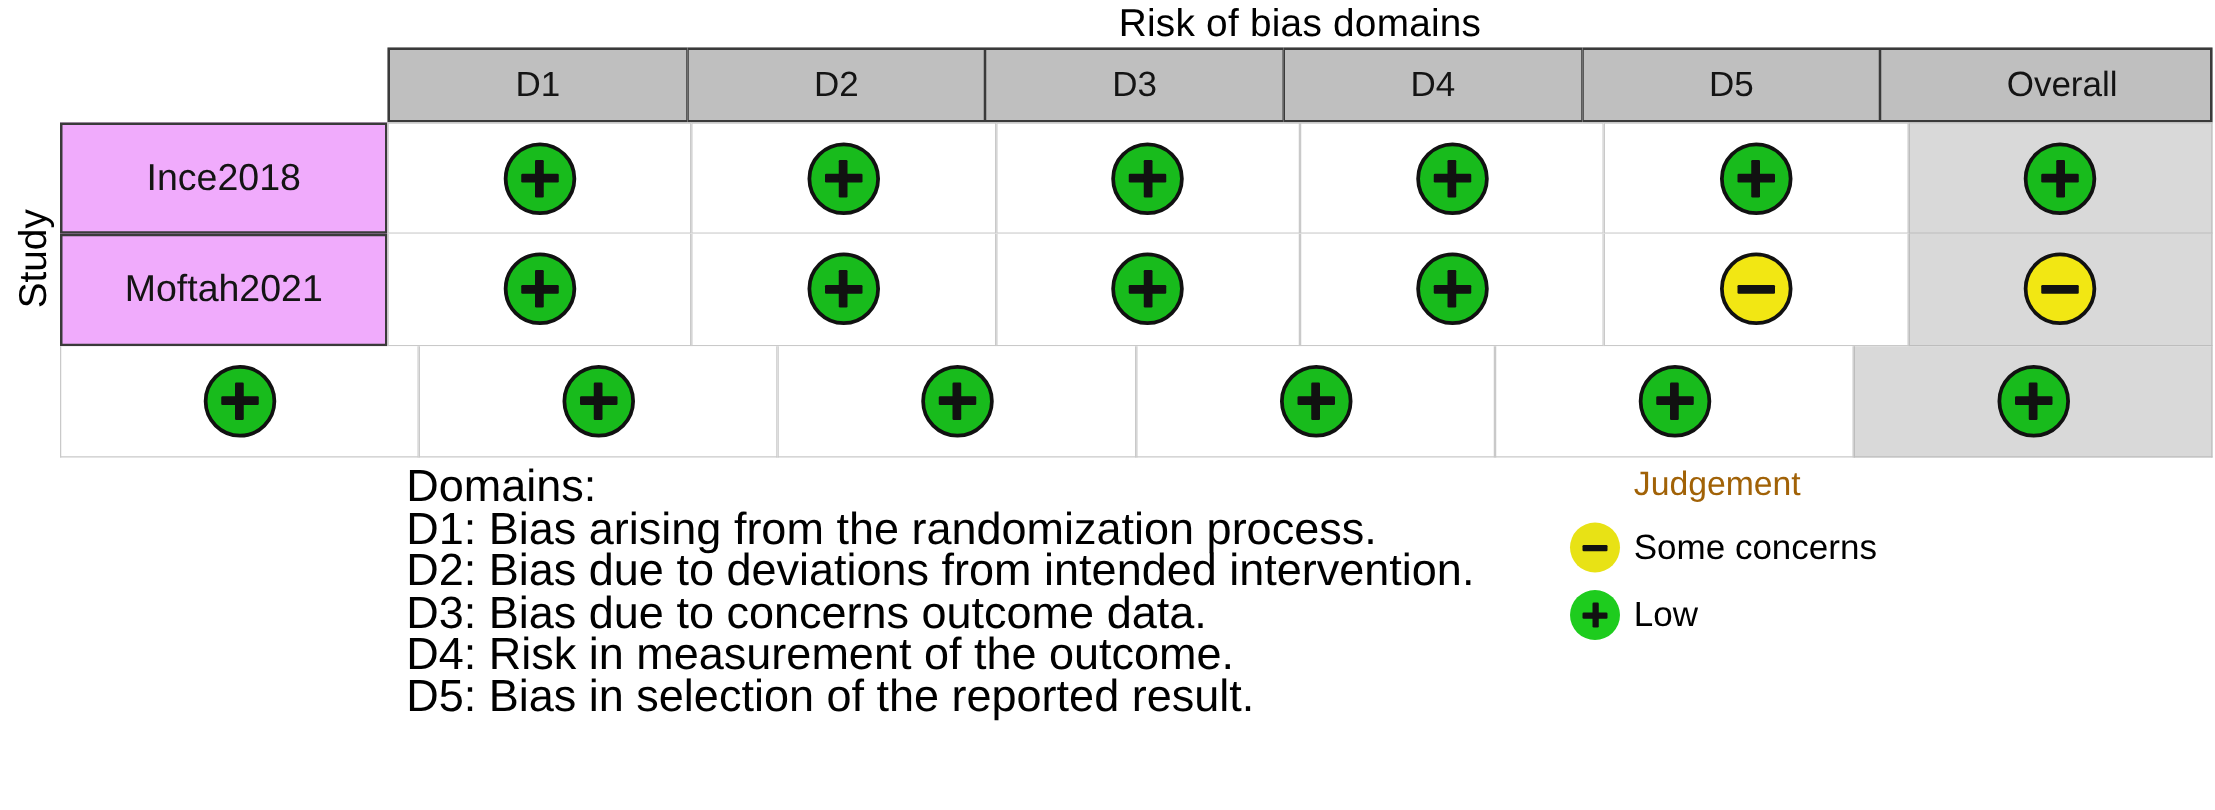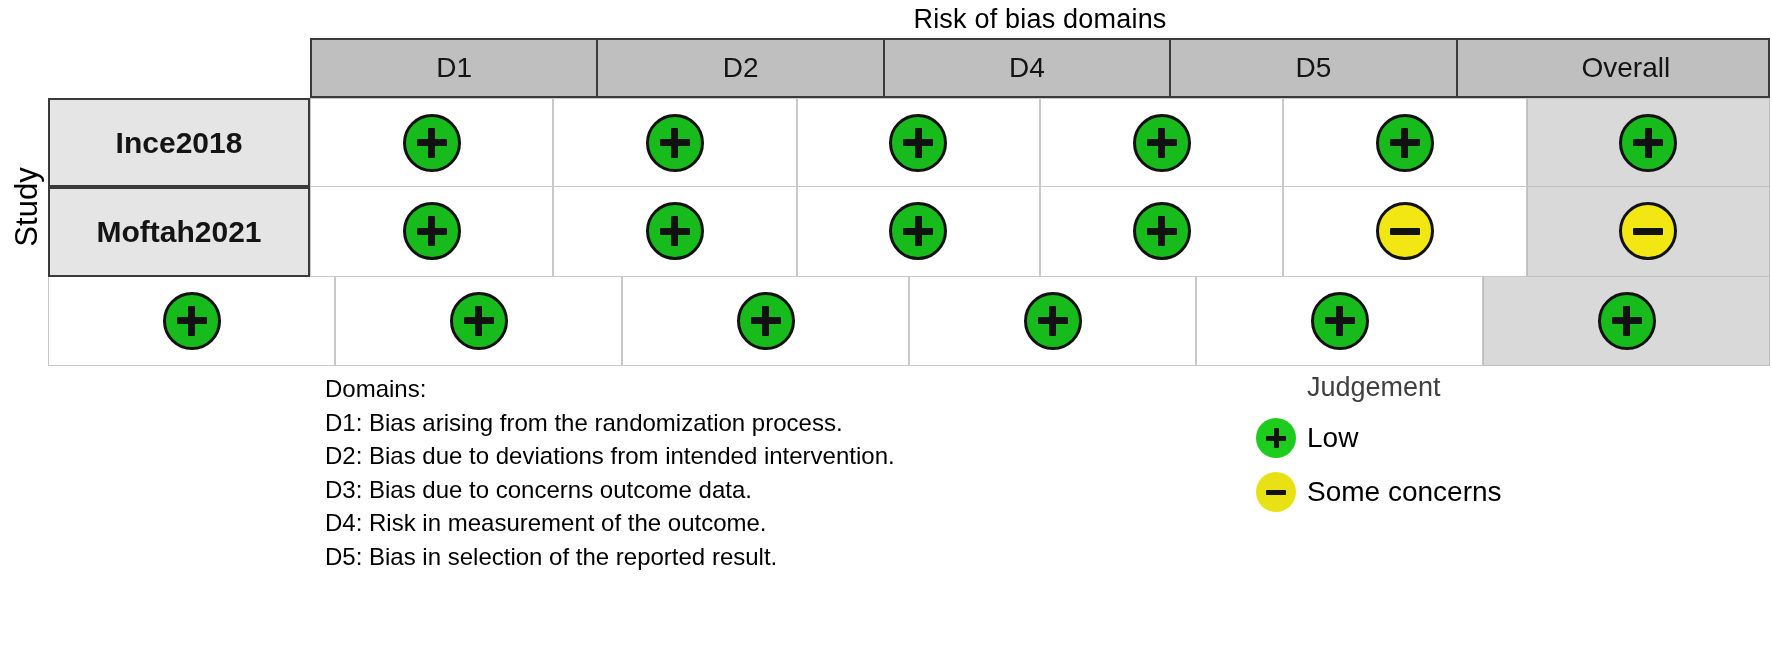--- a/index.html
+++ b/index.html
@@ -7,21 +7,21 @@
   body{
     width:1772px;height:648px;position:relative;overflow:hidden;
     font-family:"Liberation Sans", sans-serif;
     color:#000000;
     -webkit-font-smoothing:antialiased;
   }
 
   
   #plot-title{
     position:absolute;left:310px;top:2px;width:1460px;
-    text-align:center;font-size:27px;line-height:34px;
+    text-align:center;font-size:31px;line-height:34px;
     letter-spacing:.2px;color:#000;
   }
 
   
   #study-axis-label{
     position:absolute;left:-28px;top:190px;width:110px;
     text-align:center;font-size:31px;line-height:34px;
     transform:rotate(-90deg);transform-origin:center center;
     color:#000;
   }
@@ -50,27 +50,26 @@
 
   
   #body-rows{
     position:absolute;left:0;top:60px;right:0;height:268px;
   }
   .study-row{
     display:flex;height:89.3px;
   }
   .row-label{
     width:262px;flex:0 0 262px;
-    background:#e5e5e5;
+    background:#f0abfc;
     border:2px solid #3a3a3a;
     box-sizing:border-box;
     display:flex;align-items:center;justify-content:center;
     font-size:30px;line-height:32px;color:#141414;
     white-space:nowrap;
-    font-weight:bold;
   }
   .study-row + .study-row .row-label{border-top-width:2px;}
   .cell{
     flex:1 1 0;
     background:#ffffff;
     border:1px solid #c9c9c9;
     border-top-width:0;
     box-sizing:border-box;
     display:flex;align-items:center;justify-content:center;
     position:relative;
@@ -89,30 +88,30 @@
   .token.low{background:#18bb1c;}
   .token.some{background:#f2e713;}
   .token .glyph-h,
   .token .glyph-v{background:#111111;position:absolute;border-radius:1px;}
   .token .glyph-h{width:30px;height:7px;}
   .token .glyph-v{width:7px;height:30px;}
 
   
   #domains-legend{
     position:absolute;left:325px;top:372px;width:820px;
-    font-size:24px;line-height:33.5px;color:#000;
+    font-size:36px;line-height:33.5px;color:#000;
   }
   #domains-legend .dl-line{white-space:nowrap;}
 
   
   #judgement-legend{
     position:absolute;left:1245px;top:372px;width:520px;
   }
   #judgement-legend .jl-title{
-    text-align:left;font-size:27px;line-height:30px;color:#404040;
+    text-align:left;font-size:27px;line-height:30px;color:#a16207;
     margin-left:62px;margin-bottom:12px;
   }
   .jl-item{
     display:flex;align-items:center;height:48px;margin-bottom:6px;
   }
   .jl-swatch-wrap{
     width:62px;flex:0 0 62px;display:flex;align-items:center;justify-content:center;
   }
   .jl-swatch{
     width:40px;height:40px;border-radius:50%;
@@ -134,20 +133,23 @@
 <div id="grid">
 
   <div id="header-row">
     <div class="head-cell">
       <span>D1</span>
     </div>
     <div class="head-cell">
       <span>D2</span>
     </div>
     <div class="head-cell">
+      <span>D3</span>
+    </div>
+    <div class="head-cell">
       <span>D4</span>
     </div>
     <div class="head-cell">
       <span>D5</span>
     </div>
     <div class="head-cell">
       <span>Overall</span>
     </div>
   </div>
 
@@ -281,32 +283,32 @@
   <div class="dl-line">Domains:</div>
   <div class="dl-line">D1: Bias arising from the randomization process.</div>
   <div class="dl-line">D2: Bias due to deviations from intended intervention.</div>
   <div class="dl-line">D3: Bias due to concerns outcome data.</div>
   <div class="dl-line">D4: Risk in measurement of the outcome.</div>
   <div class="dl-line">D5: Bias in selection of the reported result.</div>
 </div>
 
 <div id="judgement-legend">
   <div class="jl-title">Judgement</div>
+
+  <div class="jl-item">
+    <span class="jl-swatch-wrap">
+      <span class="jl-swatch some">
+        <span class="glyph-h"></span>
+      </span>
+    </span>
+    <span class="jl-label">Some concerns</span>
+  </div>
 
   <div class="jl-item">
     <span class="jl-swatch-wrap">
       <span class="jl-swatch low">
         <span class="glyph-h"></span>
           <span class="glyph-v"></span>
       </span>
     </span>
     <span class="jl-label">Low</span>
   </div>
-
-  <div class="jl-item">
-    <span class="jl-swatch-wrap">
-      <span class="jl-swatch some">
-        <span class="glyph-h"></span>
-      </span>
-    </span>
-    <span class="jl-label">Some concerns</span>
-  </div>
 </div>
 
 </body></html>

